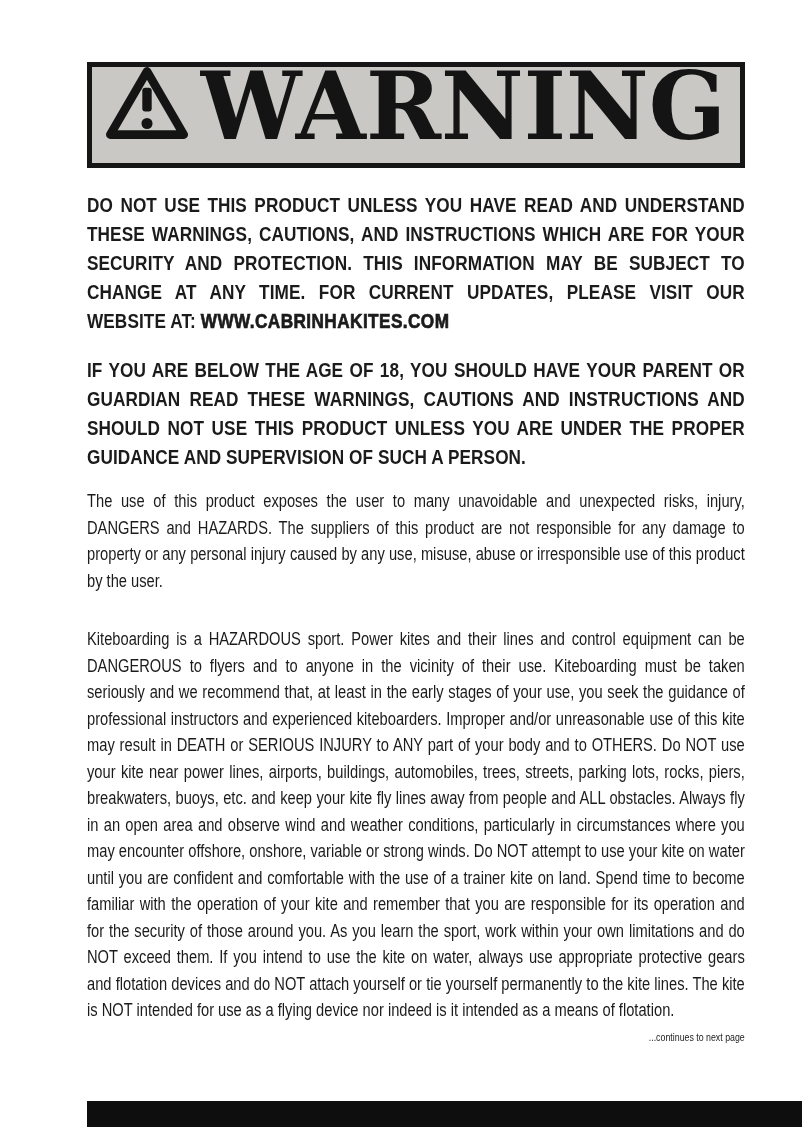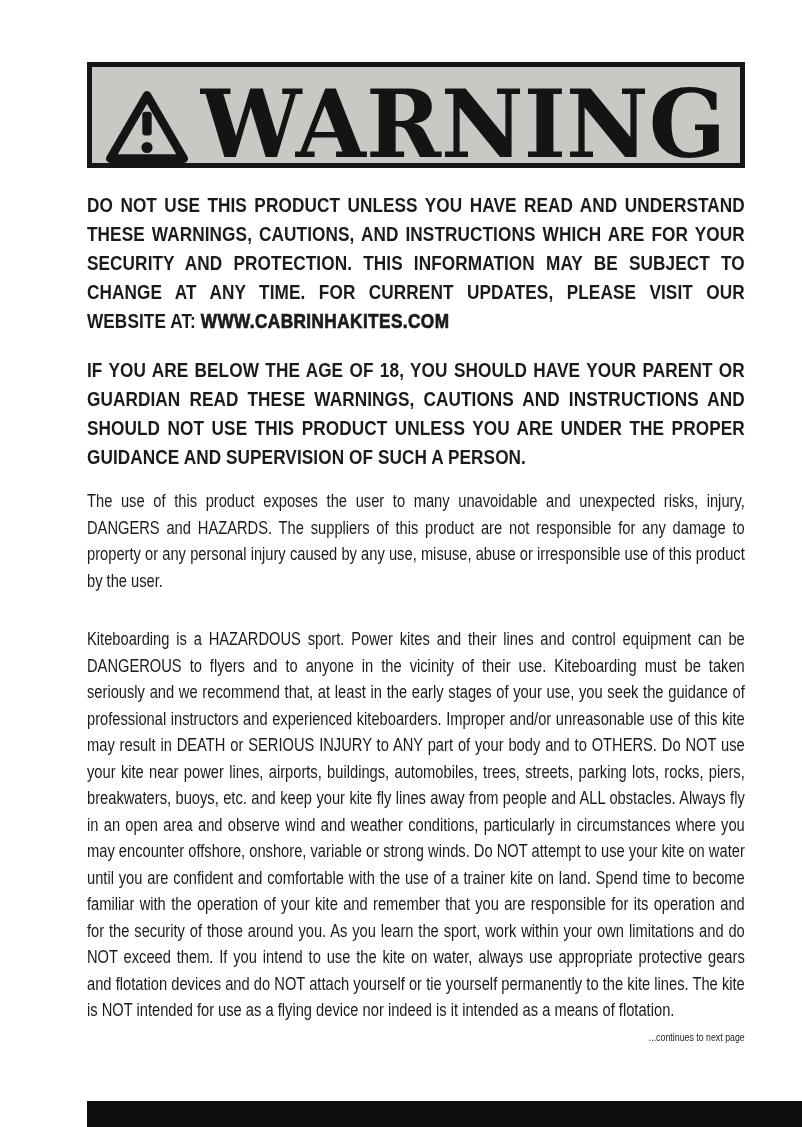--- a/index.html
+++ b/index.html
@@ -15,21 +15,21 @@
   }
 
   
   .banner {
     position: absolute;
     left: 87px; top: 62px;
     width: 658px; height: 106px;
     background: #c9c8c4;
     border: 5px solid #161616;
     display: flex;
-    align-items: flex-end;
+    align-items: flex-start;
     padding: 0 12px 0 14px;
   }
   .tri-icon { width: 82px; height: 72px; flex: 0 0 auto; margin-right: 12px; }
   .word-svg { width: 528px; height: 78px; flex: 0 0 auto; }
 
   
   .condense {
     position: absolute;
     left: 87px; top: 190px;
     width: 784px;

